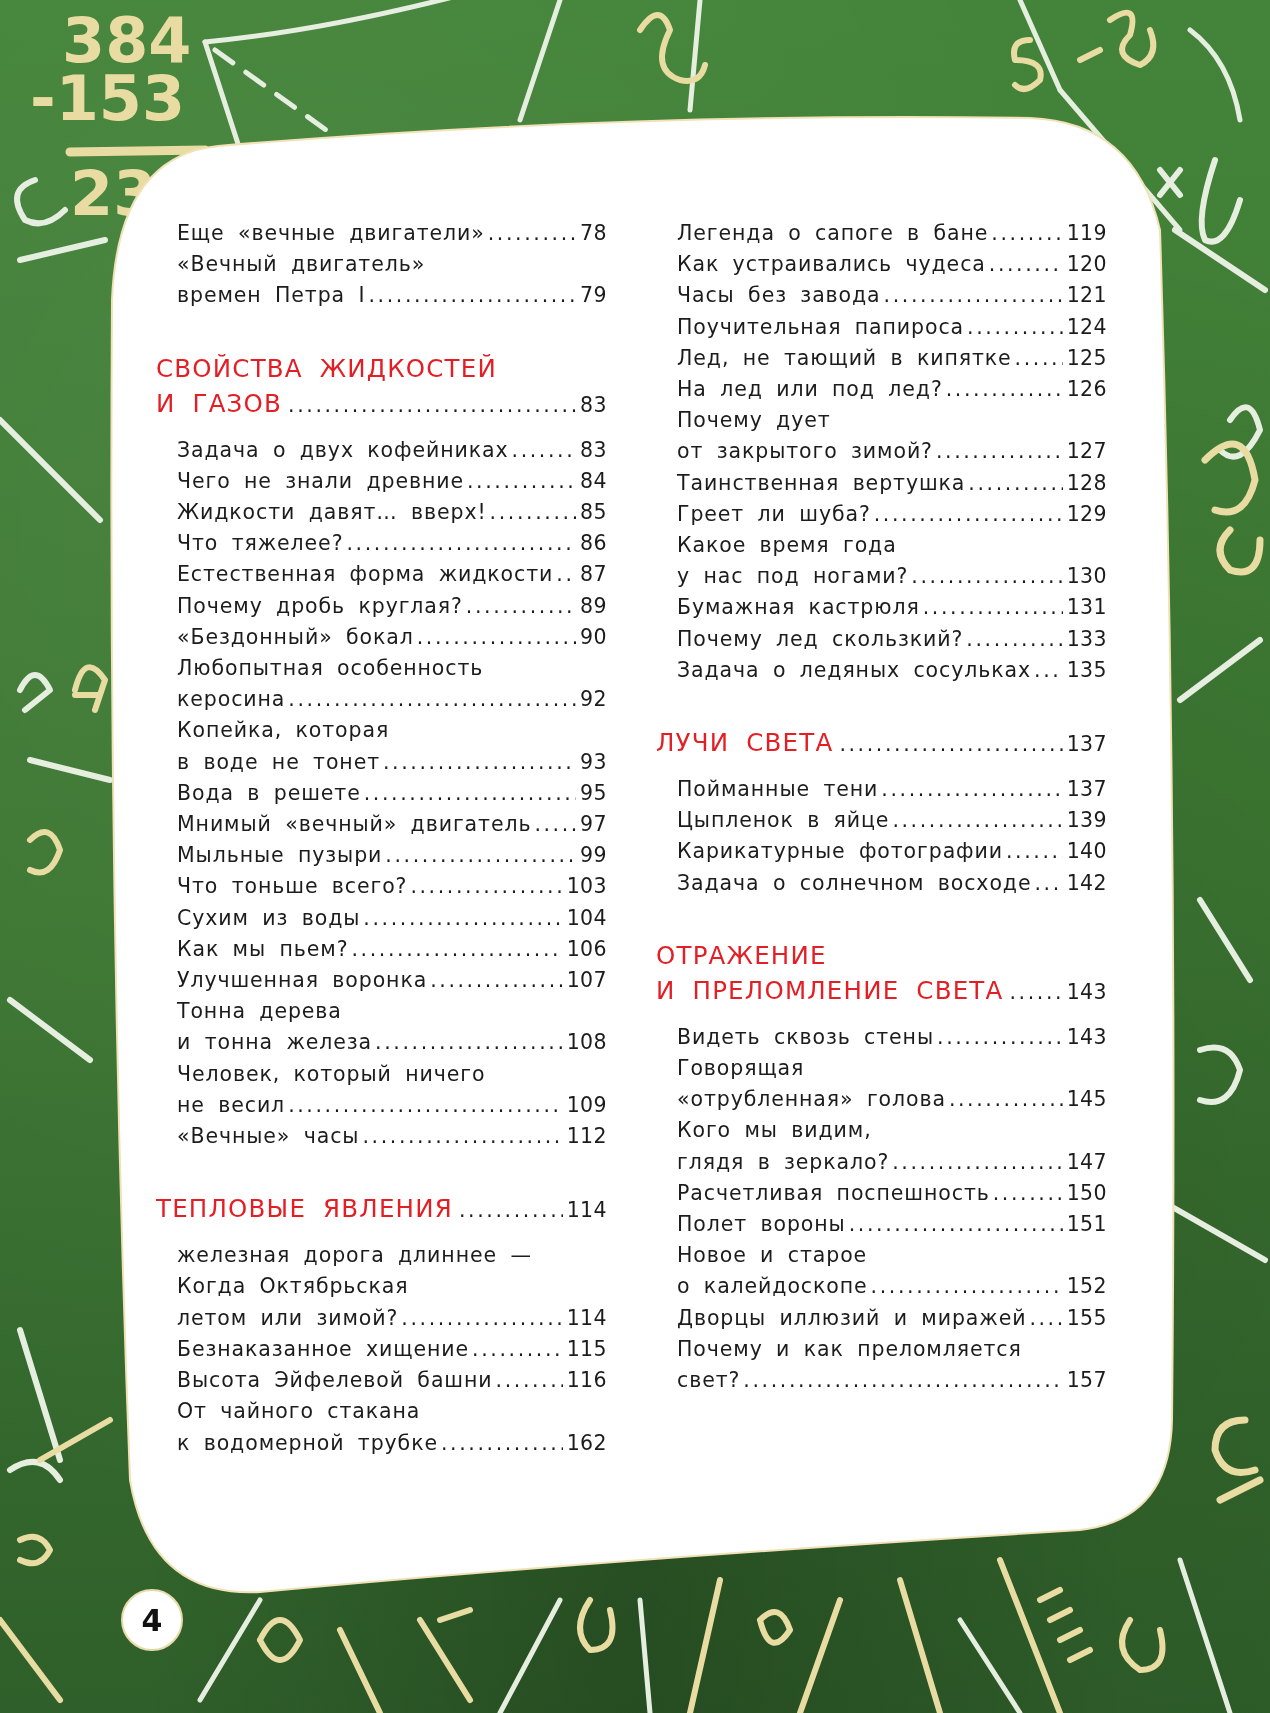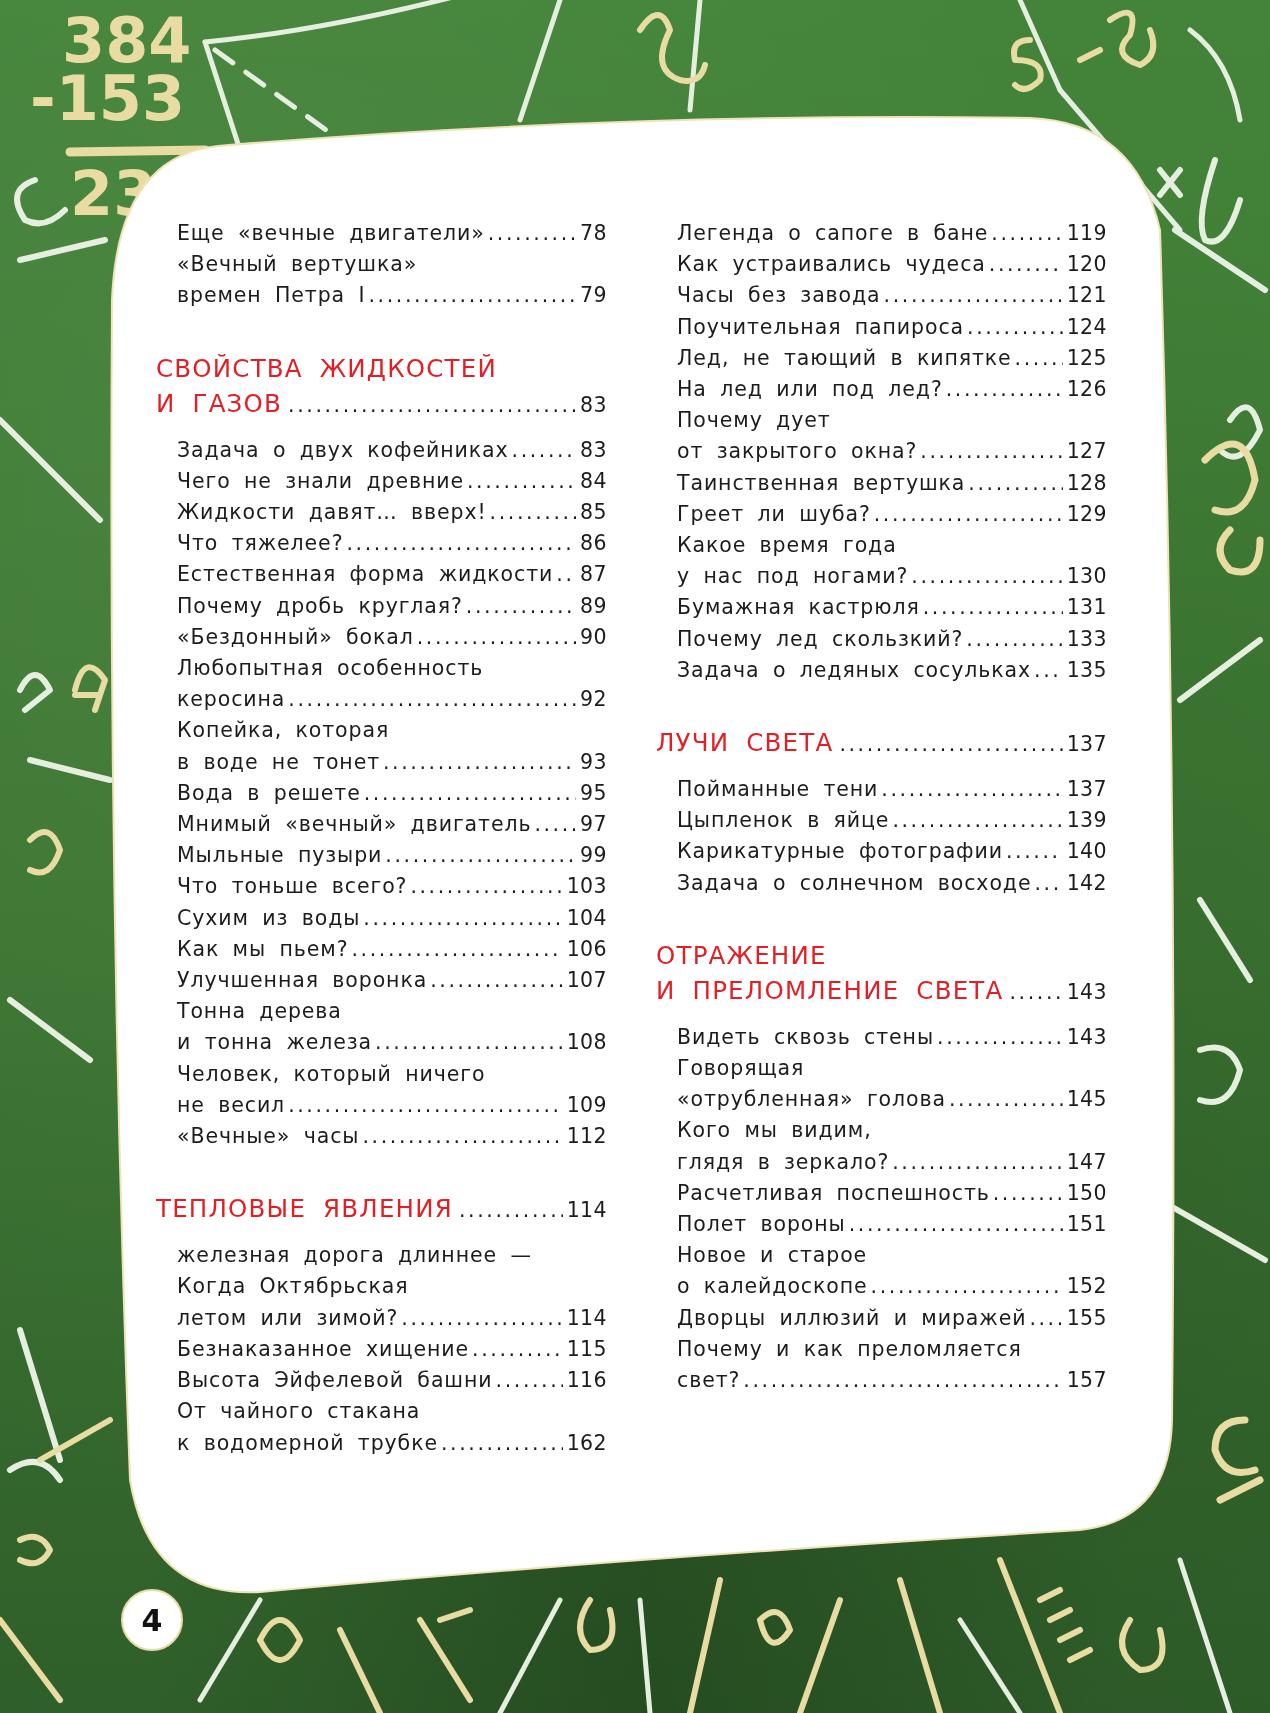--- a/index.html
+++ b/index.html
@@ -178,21 +178,21 @@
 
 <div class="col col-left" id="col-left">
     <div class="entry">
       <span class="last">
         <span class="txt">Еще «вечные двигатели»</span>
         <span class="dots"></span>
         <span class="page">78</span>
       </span>
     </div>
     <div class="entry">
-      <span class="line">«Вечный вертушка»</span>
+      <span class="line">«Вечный двигатель»</span>
       <span class="last">
         <span class="txt">времен Петра I</span>
         <span class="dots"></span>
         <span class="page">79</span>
       </span>
     </div>
     <div class="gap-before-section"></div>
     <div class="section">
       <span class="line">СВОЙСТВА ЖИДКОСТЕЙ</span>
       <span class="last">
@@ -419,21 +419,21 @@
     <div class="entry">
       <span class="last">
         <span class="txt">На лед или под лед?</span>
         <span class="dots"></span>
         <span class="page">126</span>
       </span>
     </div>
     <div class="entry">
       <span class="line">Почему дует</span>
       <span class="last">
-        <span class="txt">от закрытого окна?</span>
+        <span class="txt">от закрытого зимой?</span>
         <span class="dots"></span>
         <span class="page">127</span>
       </span>
     </div>
     <div class="entry">
       <span class="last">
         <span class="txt">Таинственная вертушка</span>
         <span class="dots"></span>
         <span class="page">128</span>
       </span>

